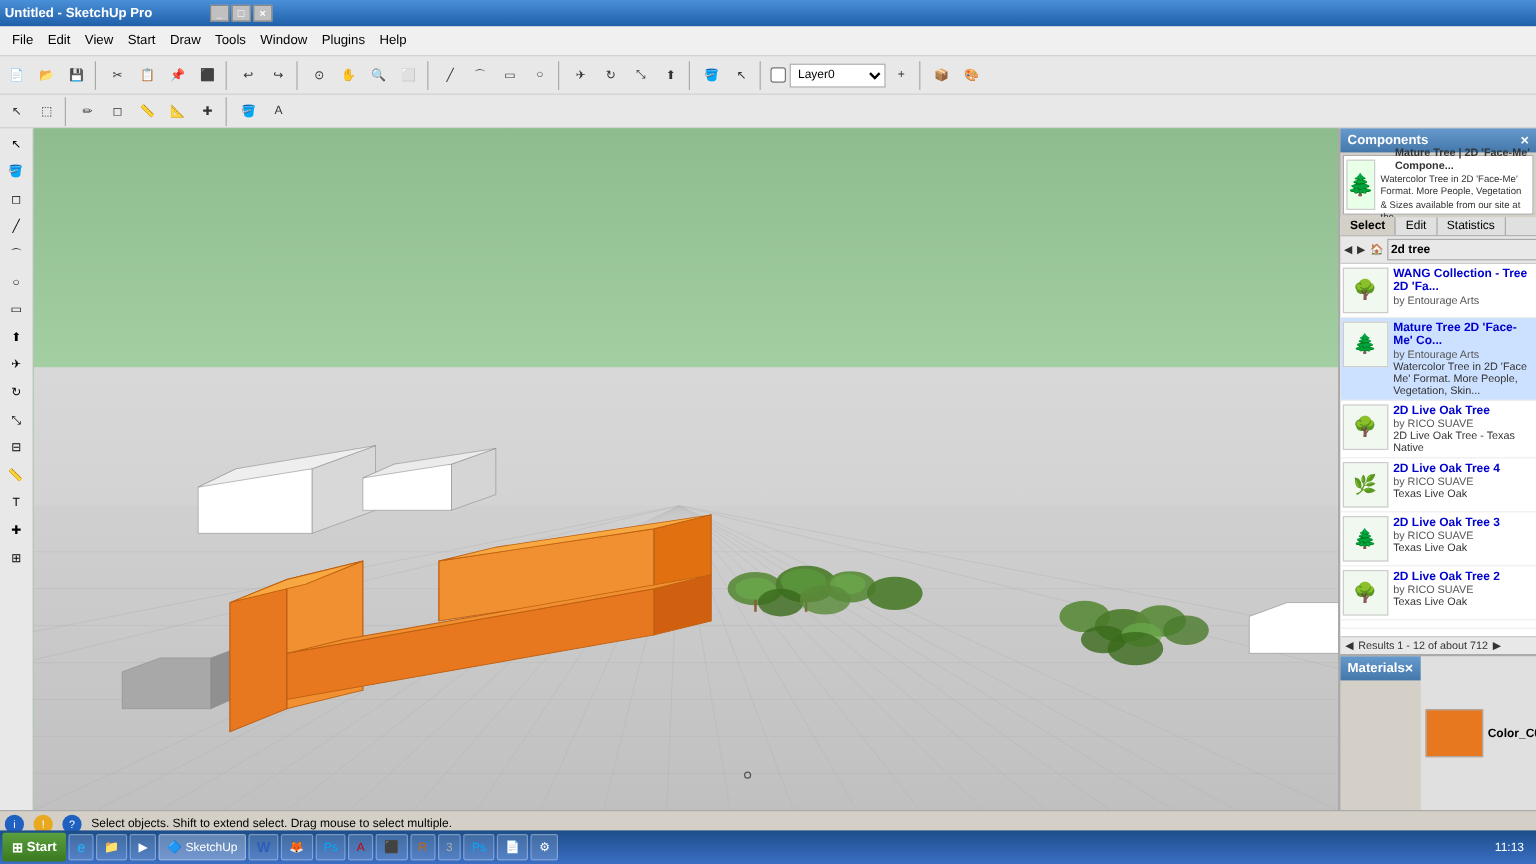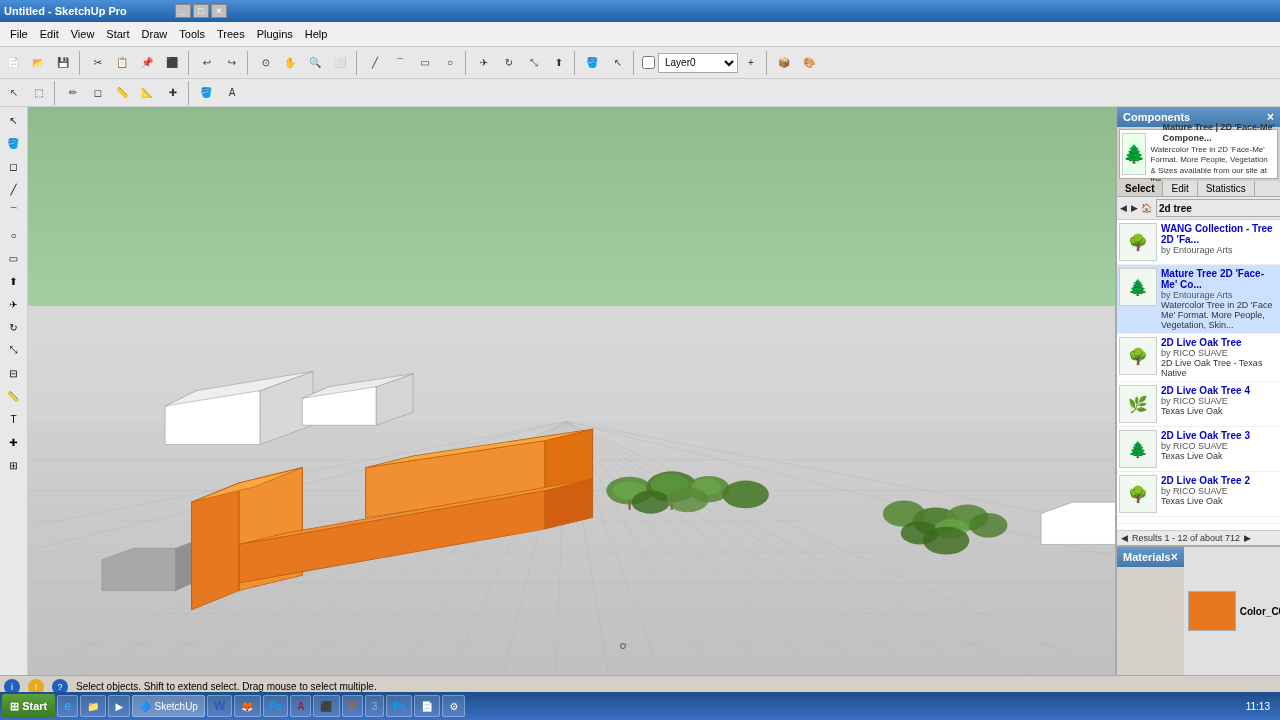--- a/index.html
+++ b/index.html
@@ -404,21 +404,21 @@
   </div>
 </div>
 
 <div id="menubar">
   <div class="menu-item">File</div>
   <div class="menu-item">Edit</div>
   <div class="menu-item">View</div>
   <div class="menu-item">Start</div>
   <div class="menu-item">Draw</div>
   <div class="menu-item">Tools</div>
-  <div class="menu-item">Trees</div>
+  <div class="menu-item">Window</div>
   <div class="menu-item">Plugins</div>
   <div class="menu-item">Help</div>
 </div>
 
 <div id="toolbar">
   <div class="tb-btn">📄</div>
   <div class="tb-btn">📂</div>
   <div class="tb-btn">💾</div>
   <div class="tb-separator"></div>
   <div class="tb-btn">✂</div>

